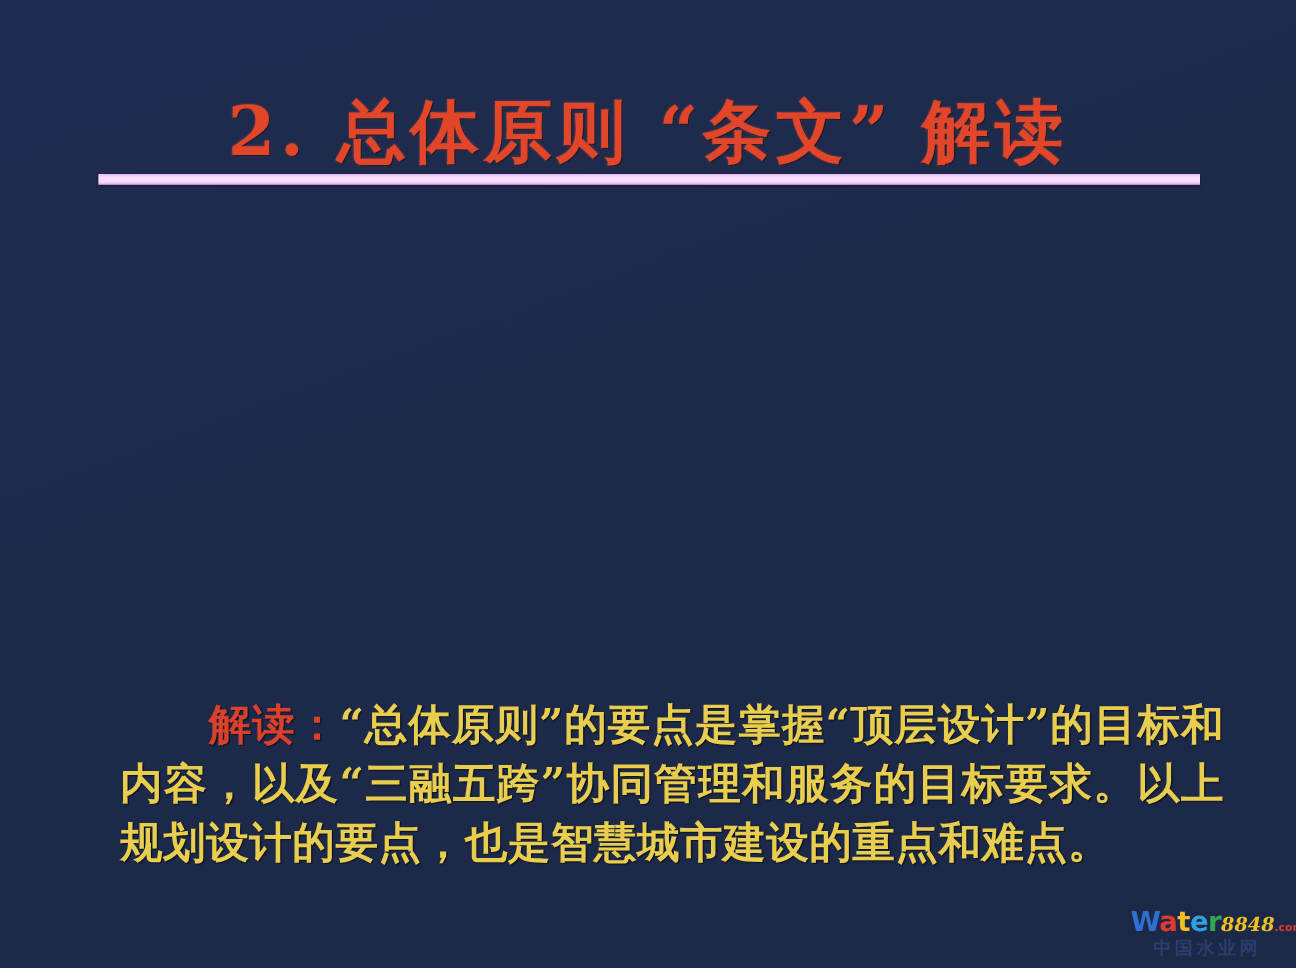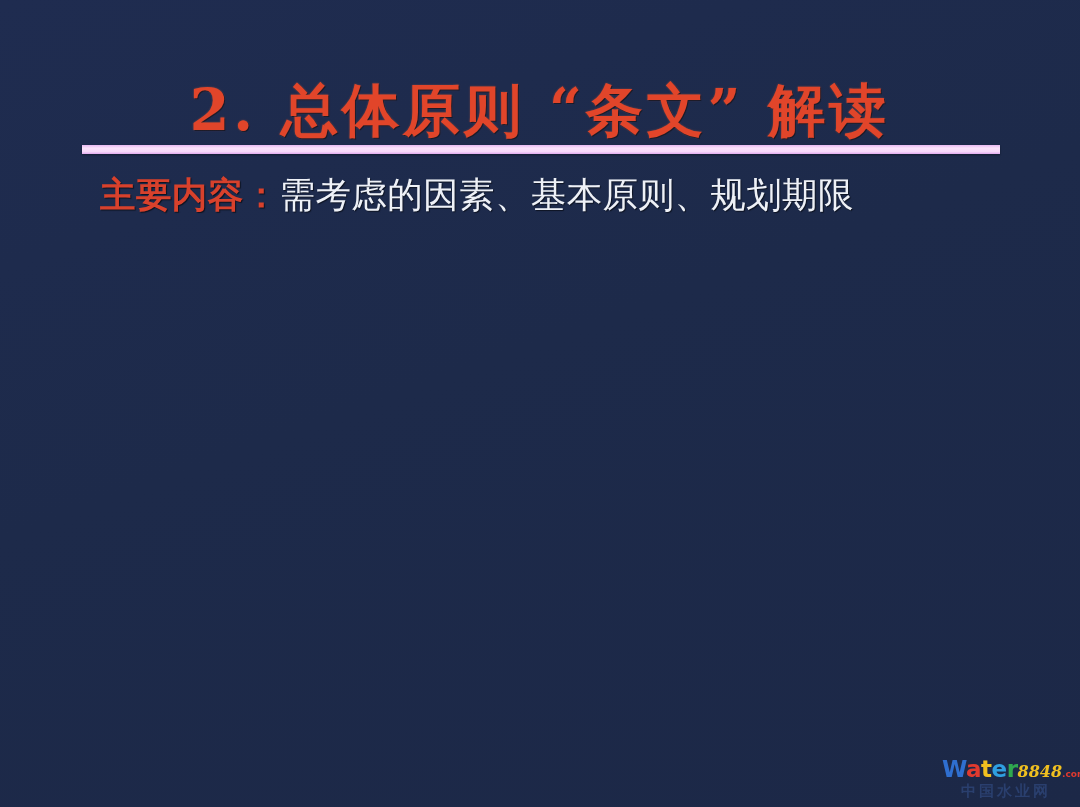--- a/index.html
+++ b/index.html
@@ -123,47 +123,49 @@
   .wm-line1 .dotcom {
     color: #e03a2f;
     font-size: 9px;
     font-style: normal;
     font-family: "DejaVu Sans", "Liberation Sans", sans-serif;
     letter-spacing: 0;
     vertical-align: baseline;
   }
   .wm-line2 {
     margin-top: 3px;
-    font-family: Liberation Serif, serif;
+    font-family: Liberation Mono, monospace;
     font-size: 15px;
     font-weight: bold;
     letter-spacing: 3px;
     color: #2a3f6e;
     white-space: nowrap;
   }
 </style>
 </head>
 <body>
 
 <div class="slide">
 
   <div class="title-row">
     <h1 class="slide-title">2. 总体原则 “条文” 解读</h1>
   </div>
 
   <div class="divider"></div>
 
   <div class="body-block">
 
-    <p class="para white">
-      <span class="lbl-red">主要内容：</span><span>需考虑的因素、基本原则、规划期限</span>
-    </p>
 
 
   </div>
 
+  <div class="interp-block">
+    <p class="para gold indent">
+      <span class="lbl-red">解读：</span><span>“总体原则”的要点是掌握“顶层设计”的目标和内容，以及“三融五跨”协同管理和服务的目标要求。以上规划设计的要点，也是智慧城市建设的重点和难点。</span>
+    </p>
+  </div>
 
   <div class="watermark">
     <div class="wm-line1"><span class="c1">W</span><span class="c2">a</span><span class="c3">t</span><span class="c4">e</span><span class="c5">r</span><span class="num">8848</span><span class="dotcom">.com</span></div>
     <div class="wm-line2">中国水业网</div>
   </div>
 
 </div>
 
 </body></html>

